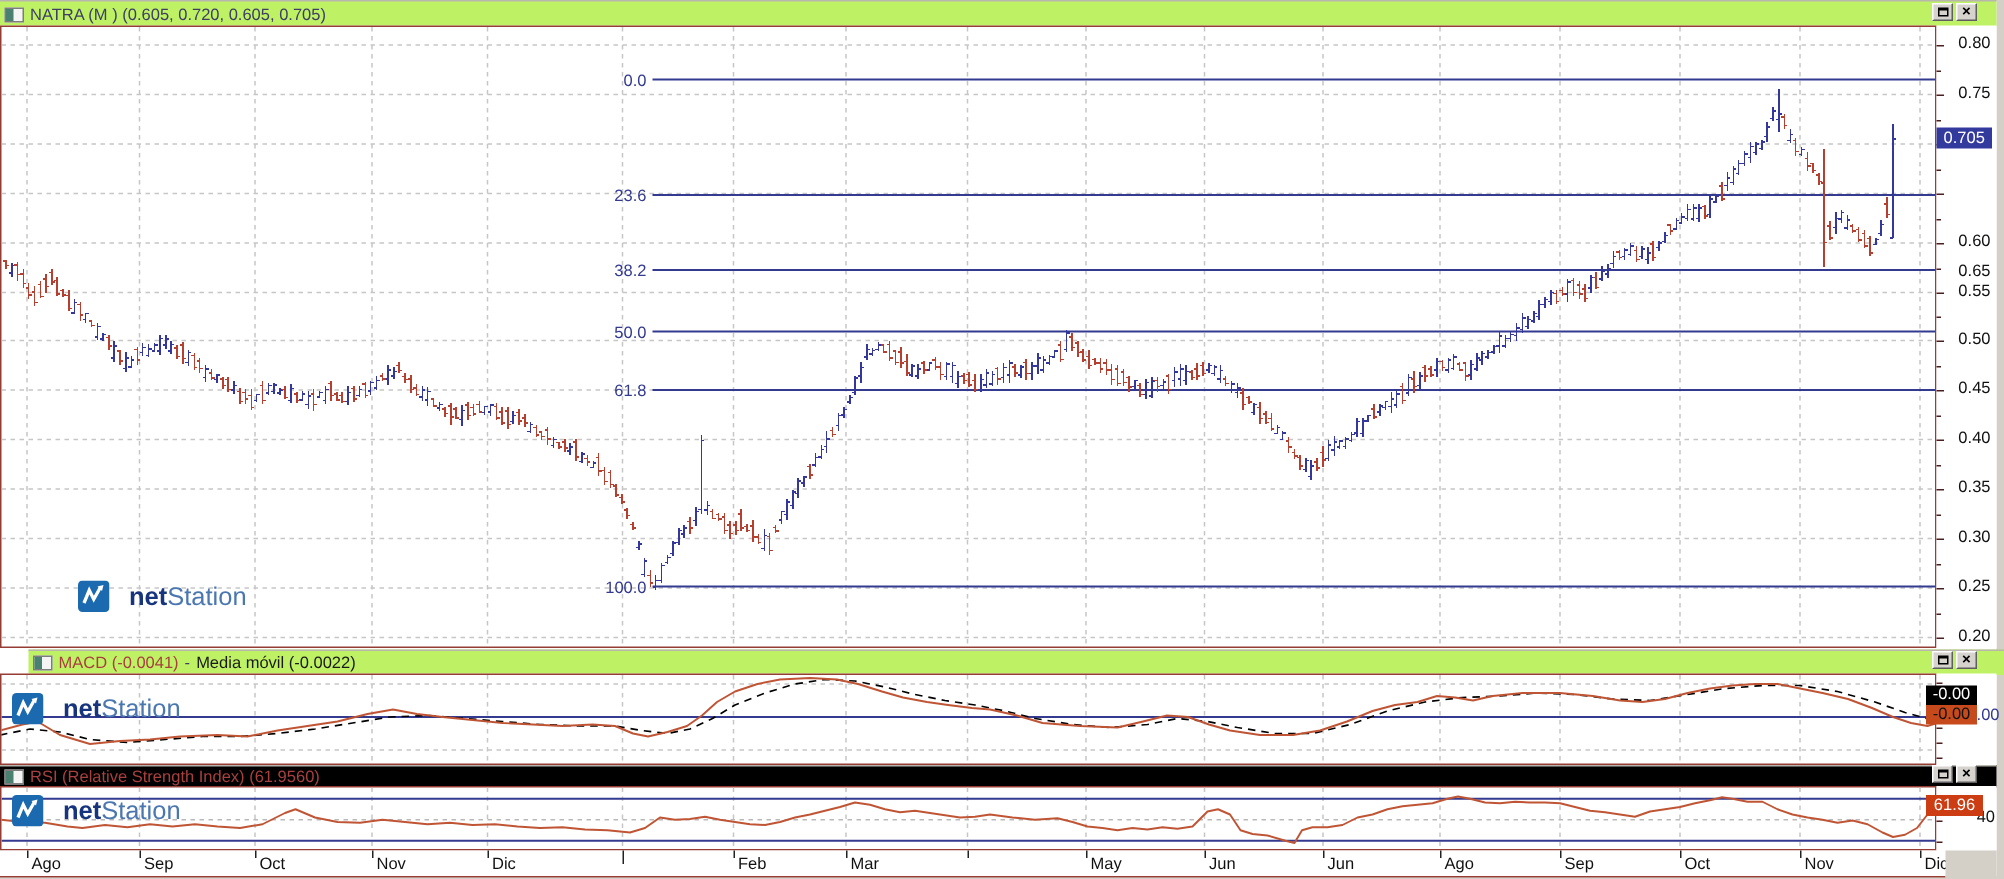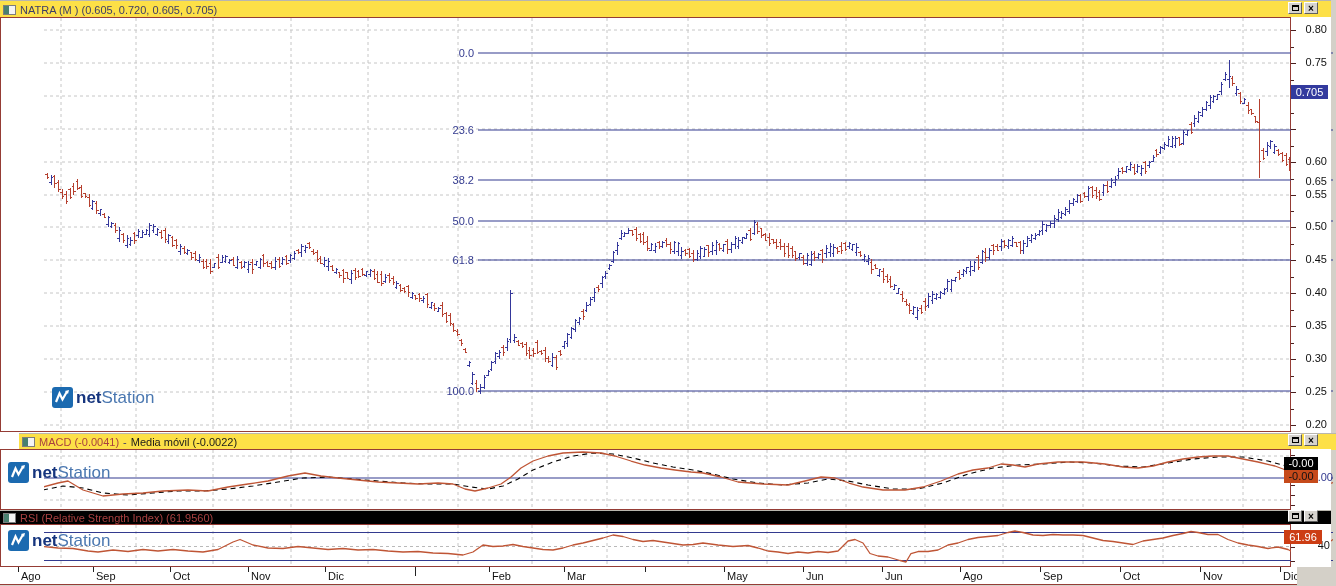--- a/index.html
+++ b/index.html
@@ -5,21 +5,21 @@
   html,body{margin:0;padding:0;}
   body{
     width:1336px;height:586px;position:relative;overflow:hidden;
     background:#d4d0c8;
     font-family:"Liberation Sans", sans-serif;
     -webkit-font-smoothing:none;
   }
   #app{position:absolute;left:0;top:0;width:1331px;height:584px;background:#ffffff;}
   
   .panel-header{
-    position:absolute;left:0;width:1331px;background:#fde047;
+    position:absolute;left:0;width:1331px;background:#bef264;
     border-top:1px solid #b9b6ae;
     display:flex;align-items:center;gap:4px;
     font-size:11px;color:#3d3d66;white-space:nowrap;
   }
   #hdr1{top:0;height:17px;}
   #hdr2{top:433px;height:16px;margin-left:19px;}
   #hdr3{top:510px;height:14px;background:#000000;}
   .hdr-icon{
     display:inline-block;width:13px;height:10px;margin-left:3px;
     background:#f4f4f4;border:1px solid #7d7d7d;box-sizing:border-box;position:relative;
@@ -33,42 +33,42 @@
   .winbtn{
     position:absolute;width:14px;height:12px;background:#d6d3ce;
     border-top:1px solid #ffffff;border-left:1px solid #ffffff;
     border-right:1px solid #5f5f5f;border-bottom:1px solid #5f5f5f;
     box-sizing:border-box;display:flex;align-items:center;justify-content:center;
     font-size:9px;line-height:9px;color:#000;cursor:default;
   }
   .restore-glyph{display:inline-block;width:7px;height:6px;border:1px solid #000;border-top:2px solid #000;box-sizing:border-box;}
   .close-glyph{font-weight:bold;font-size:10px;transform:translateY(-0.5px);}
   
-  .plot{position:absolute;left:0;border:1px solid #953c35;box-sizing:border-box;background:#fff;padding-left:43px;}
+  .plot{position:absolute;left:0;border:1px solid #953c35;box-sizing:border-box;background:#fff;}
   #plot1{top:17px;width:1291px;height:415px;}
   #plot2{top:449px;width:1291px;height:61px;}
   #plot3{top:524px;width:1291px;height:43px;}
   .plot svg{display:block;}
   
   .axis-col{position:absolute;left:1291px;width:40px;background:#ffffff;font-size:11px;color:#111;}
   #axis1{top:17px;height:415px;}
   #axis2{top:449px;height:61px;}
   #axis3{top:524px;height:43px;}
   .axis-label{position:absolute;right:4px;width:34px;text-align:right;line-height:13px;}
   .axis-tick{position:absolute;left:0;height:1px;background:#4a1f1f;}
   
   .badge{position:absolute;font-size:11px;line-height:13px;text-align:center;z-index:5;}
   #priceBadge{left:1291px;top:85px;width:37px;height:14px;background:#333a9e;color:#fff;line-height:14px;}
   #macdBadgeSignal{left:1284px;top:457px;width:34px;height:13px;background:#000000;color:#fff;}
   #macdBadgeMain{left:1284px;top:470px;width:34px;height:13px;background:#c64a1b;color:#121212;}
   #macdZeroLabel{position:absolute;left:1300px;top:471px;width:33px;text-align:right;font-size:11px;color:#333a8f;z-index:1;}
   #rsiBadge{left:1284px;top:530px;width:38px;height:14px;background:#cc3d14;color:#fff;line-height:14px;}
   #rsiMidLabel{position:absolute;left:1300px;top:539px;width:30px;text-align:right;font-size:11px;color:#111;z-index:1;}
   
-  .logo{position:absolute;display:flex;align-items:center;gap:3px;z-index:3;}
+  .logo{position:absolute;display:flex;align-items:center;gap:13px;z-index:3;}
   .logo-text{font-size:17px;letter-spacing:0px;}
   .logo-bold{font-weight:bold;color:#16357e;}
   .logo-light{color:#4a77b0;}
   
   #timeAxis{position:absolute;left:0;top:567px;width:1297px;height:17px;background:#fff;border-bottom:1px solid #953c35;box-sizing:content-box;}
   .time-tick{position:absolute;top:0;width:1px;background:#222;}
   .time-label{position:absolute;top:3px;font-size:11px;color:#111;white-space:nowrap;}
   #cornerFill{position:absolute;left:1297px;top:567px;width:34px;height:19px;background:#d4d0c8;}
 </style>
 </head>

